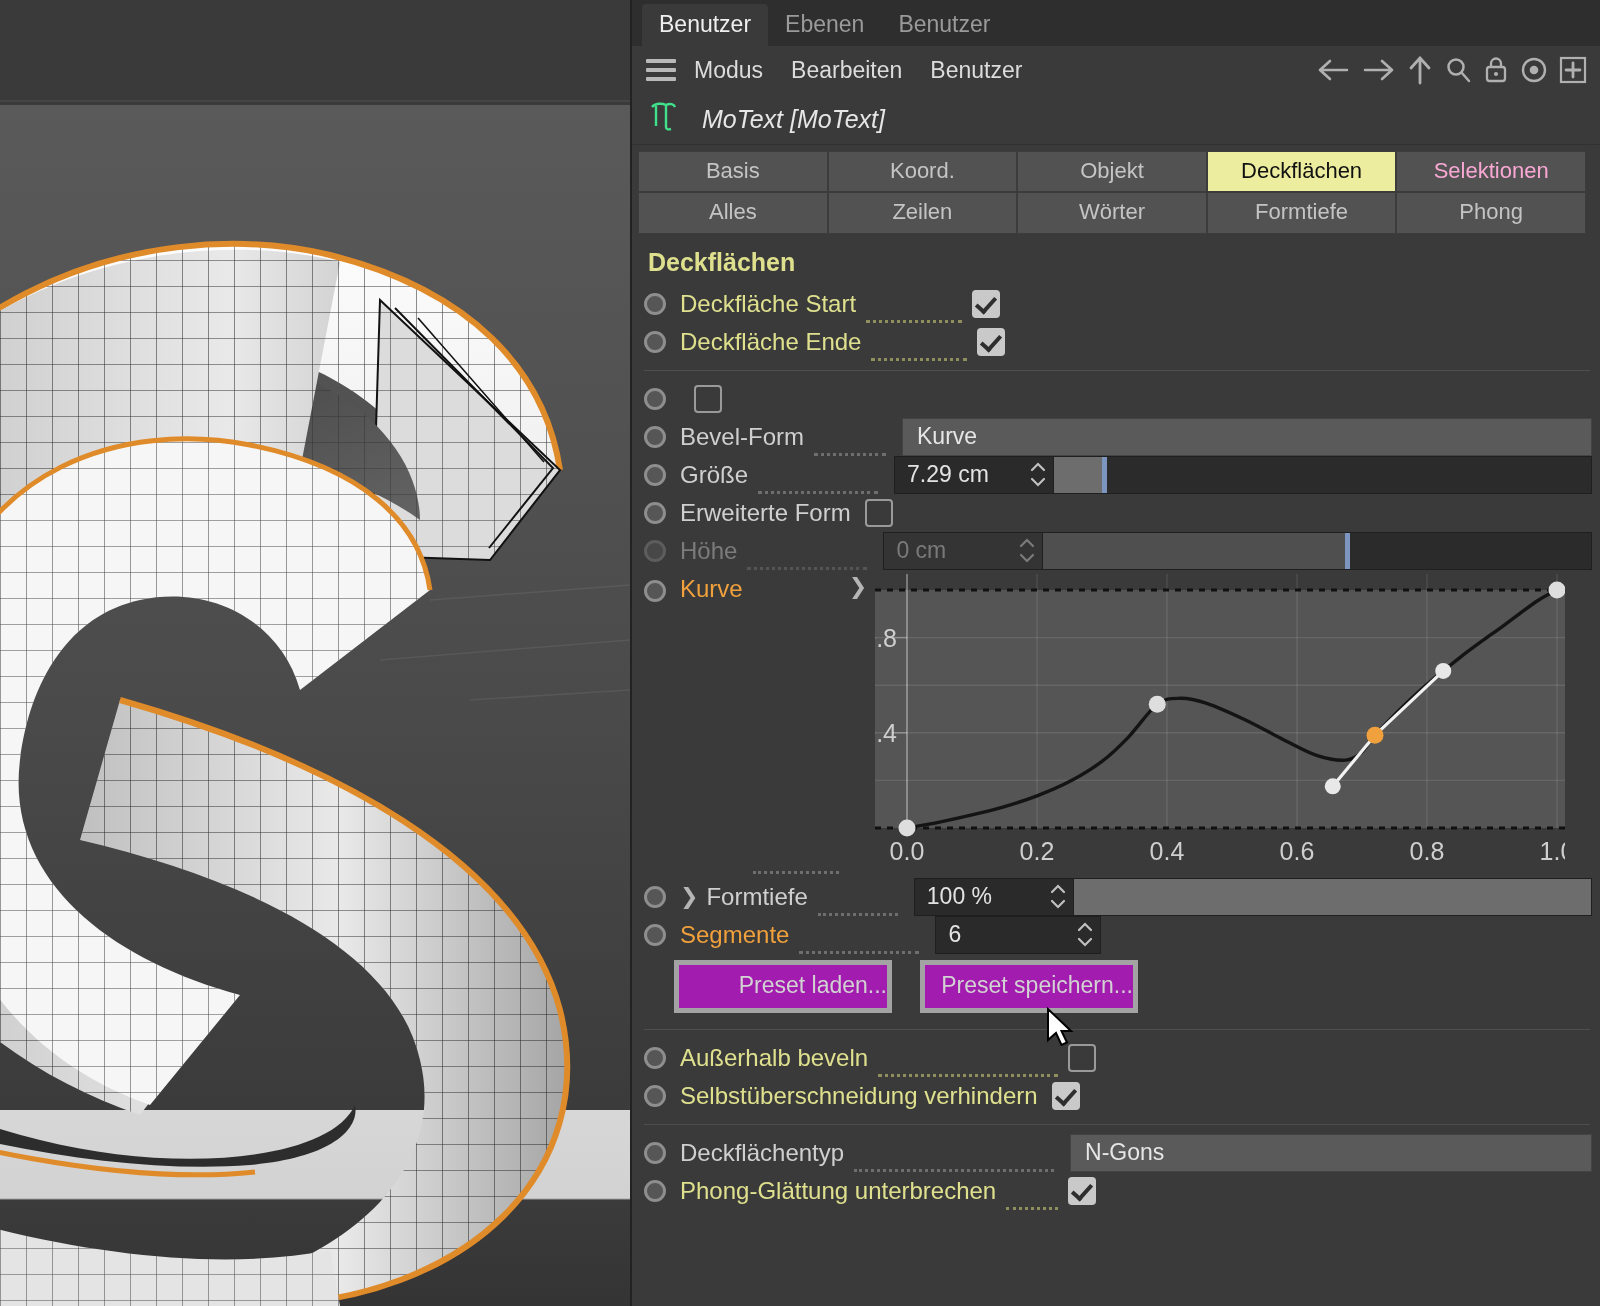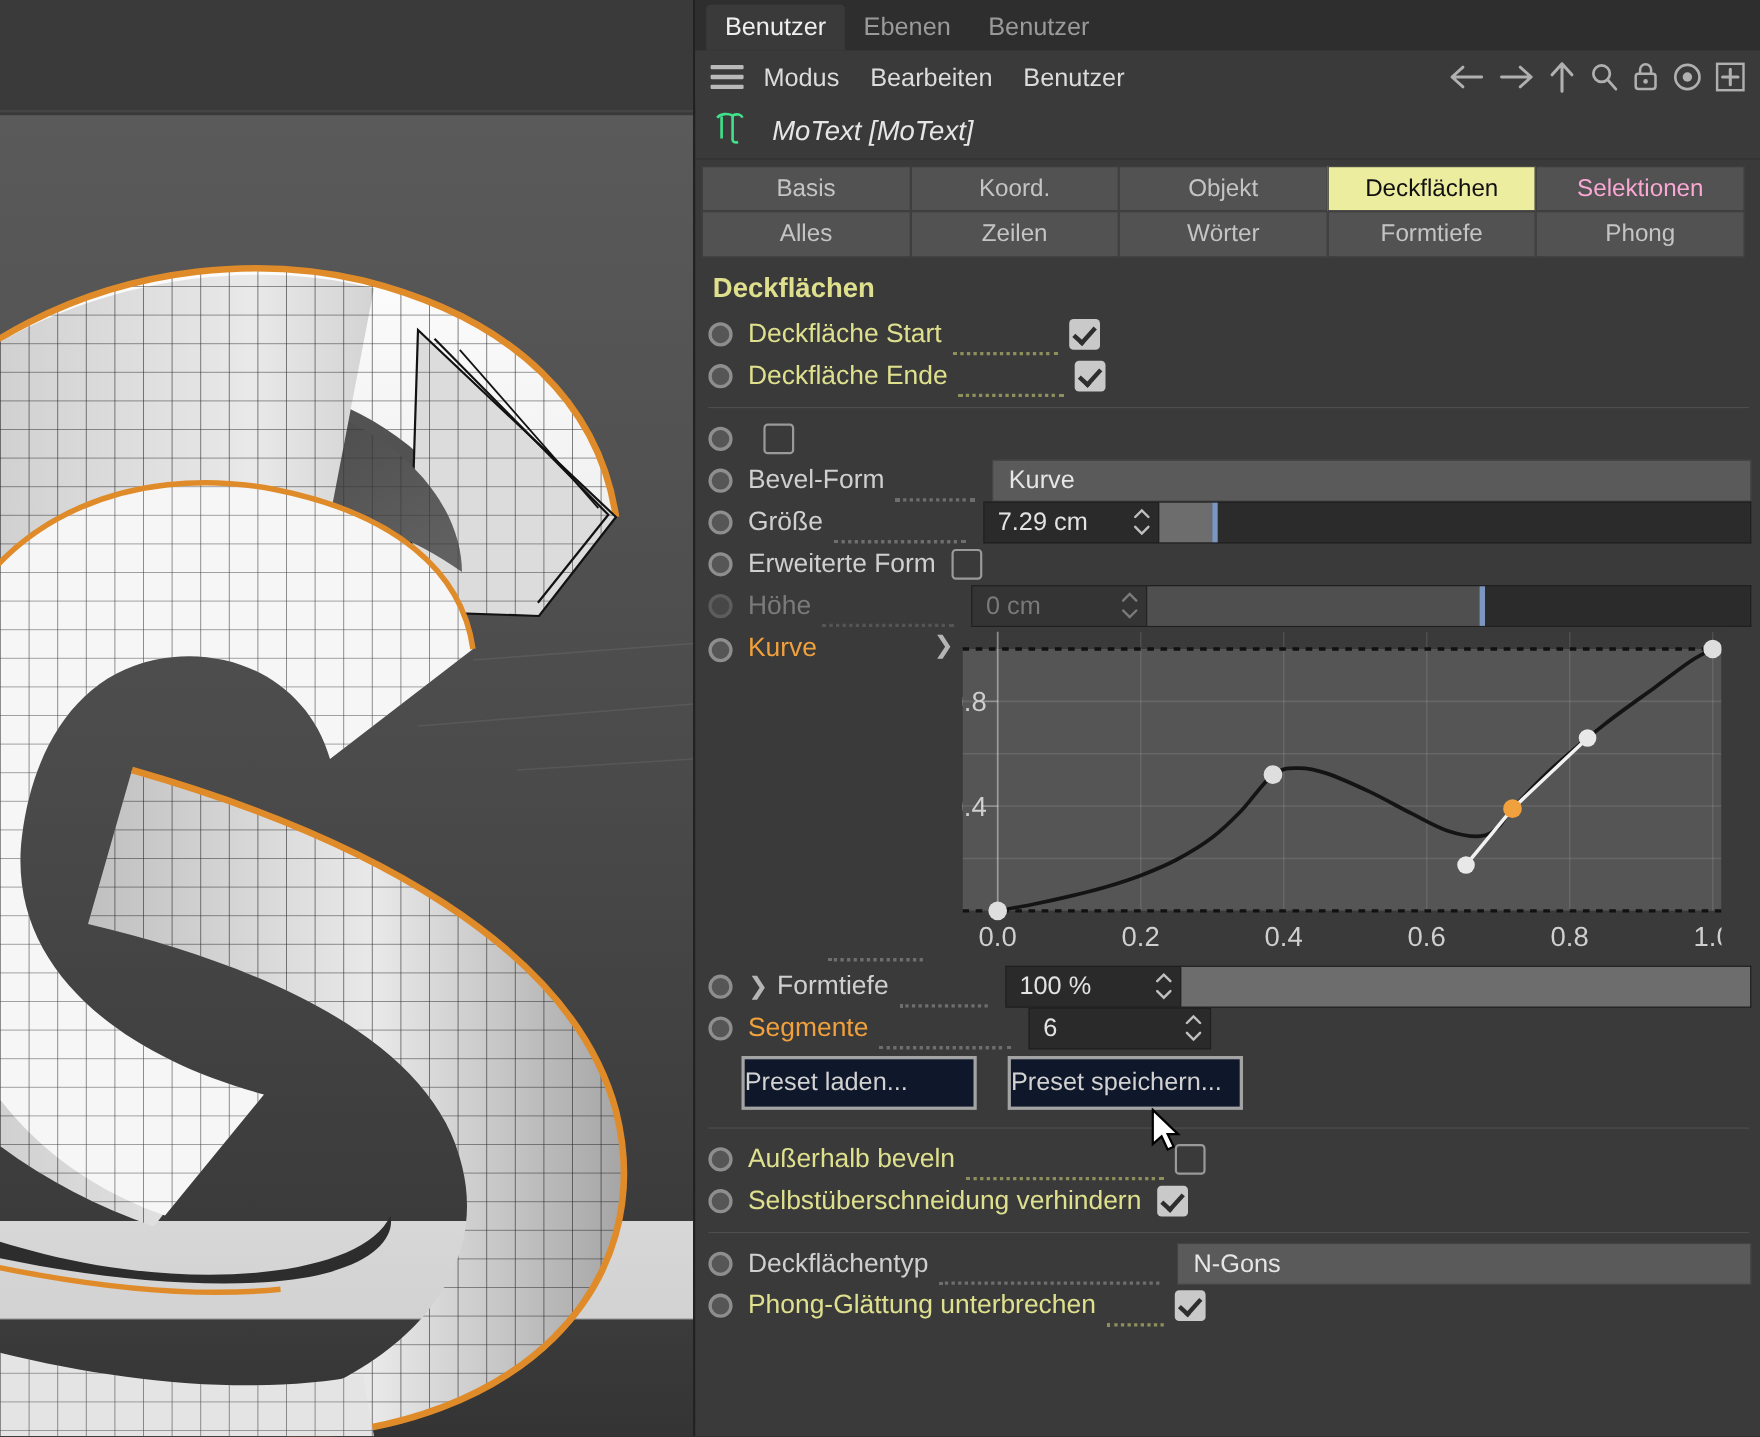--- a/index.html
+++ b/index.html
@@ -123,22 +123,22 @@
   .sep{height:1px;background:#4e4e4e;margin:9px 12px 9px 12px;}
 
   .arrowg{color:#b5b5b5;font-size:22px;margin-right:8px;}
 
   
   .graphbox{position:relative;margin:0 6px 0 0;height:300px;}
   .graphbox svg{display:block;}
 
   .btnrow{display:flex;gap:28px;padding:6px 0 0 42px;}
   .pbtn{
-    background:#0f172a;border:3px solid #a3a3a3;color:#d2d2d2;font-size:23px;
-    padding:7px 0 9px;width:208px;text-align:left;cursor:pointer;
+    background:#a21caf;border:5px solid #a3a3a3;color:#d2d2d2;font-size:23px;
+    padding:7px 0 9px;width:208px;text-align:right;cursor:pointer;
   }
 
   .cursor{position:absolute;pointer-events:none;}
 </style>
 </head>
 <body>
 
 <div id="app">
 
   <div id="viewport">

